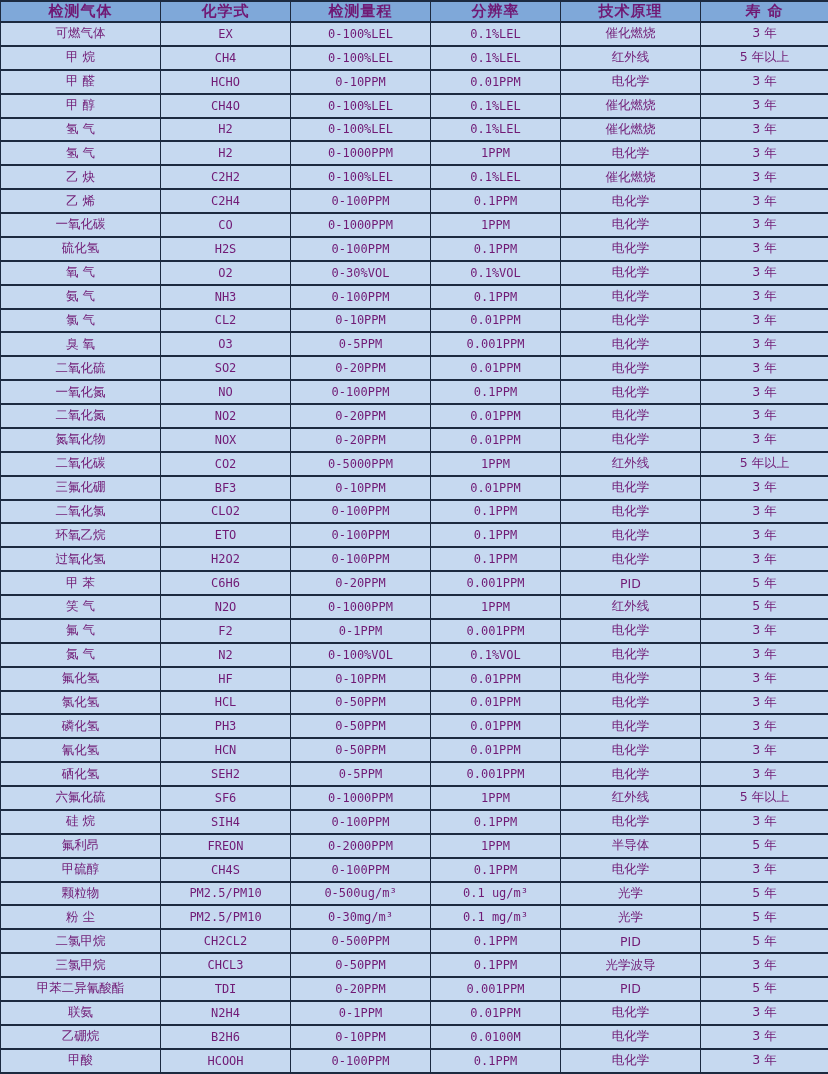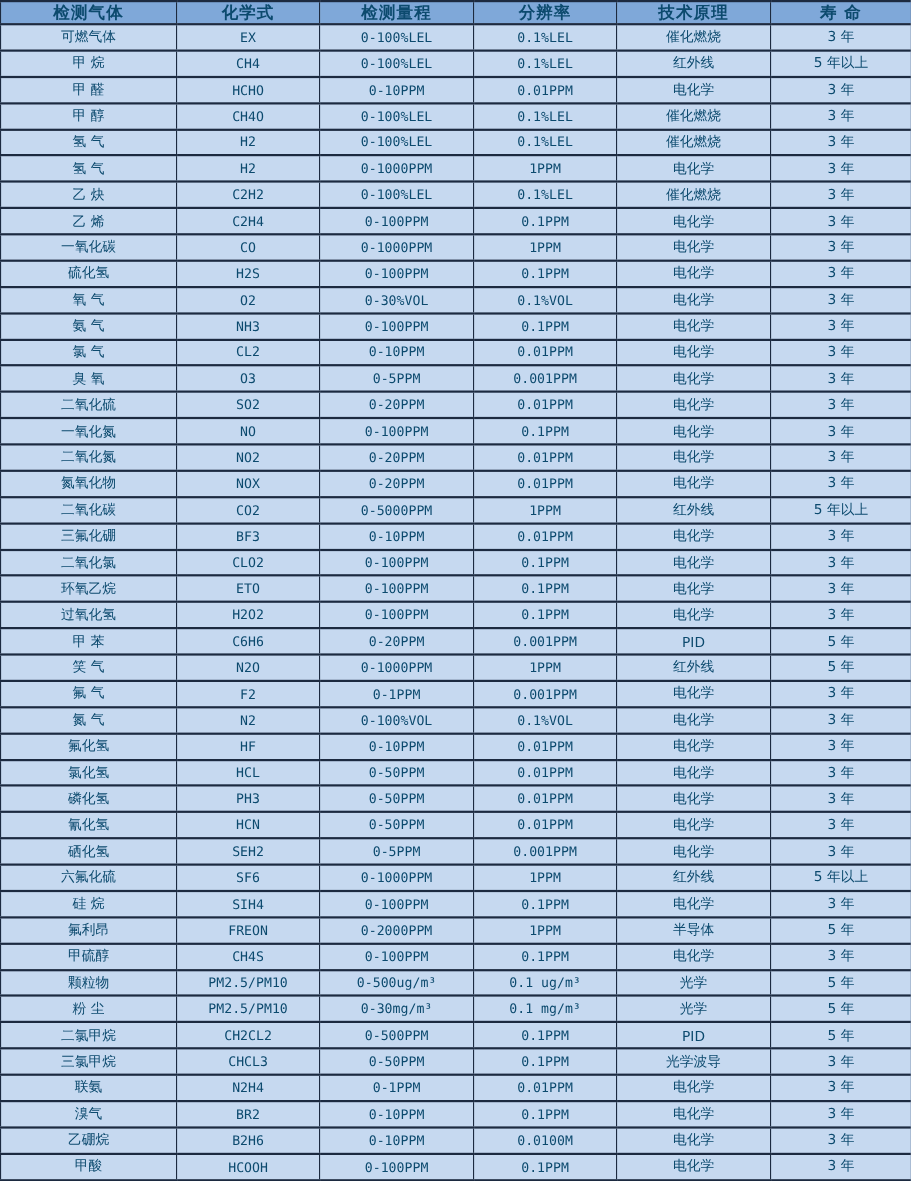--- a/index.html
+++ b/index.html
@@ -9,21 +9,21 @@
     height: 1074px;
     background: #c6d9f0;
     overflow: hidden;
   }
   table.spec-table {
     border-collapse: collapse;
     table-layout: fixed;
     width: 828px;
     height: 1074px;
     font-family: "DejaVu Sans", "Liberation Sans", sans-serif;
-    color: #0c4a6e;
+    color: #701a75;
     border-radius: 30px;
   }
   .spec-table th, .spec-table td {
     border: 1px solid #1c2a40;
     border-top-width: 2px;
     border-bottom-width: 2px;
     text-align: center;
     vertical-align: middle;
     padding: 0 2px;
     overflow: hidden;
@@ -384,32 +384,32 @@
       </tr>
       <tr>
         <td class="gas-cell">三氯甲烷</td>
         <td class="formula-cell">CHCL3</td>
         <td class="range-cell">0-50PPM</td>
         <td class="resolution-cell">0.1PPM</td>
         <td class="principle-cell">光学波导</td>
         <td class="lifespan-cell">3 年</td>
       </tr>
       <tr>
+        <td class="gas-cell">甲苯二异氰酸酯</td>
+        <td class="formula-cell">TDI</td>
+        <td class="range-cell">0-20PPM</td>
+        <td class="resolution-cell">0.001PPM</td>
+        <td class="principle-cell">PID</td>
+        <td class="lifespan-cell">5 年</td>
+      </tr>
+      <tr>
         <td class="gas-cell">联氨</td>
         <td class="formula-cell">N2H4</td>
         <td class="range-cell">0-1PPM</td>
         <td class="resolution-cell">0.01PPM</td>
-        <td class="principle-cell">电化学</td>
-        <td class="lifespan-cell">3 年</td>
-      </tr>
-      <tr>
-        <td class="gas-cell">溴气</td>
-        <td class="formula-cell">BR2</td>
-        <td class="range-cell">0-10PPM</td>
-        <td class="resolution-cell">0.1PPM</td>
         <td class="principle-cell">电化学</td>
         <td class="lifespan-cell">3 年</td>
       </tr>
       <tr>
         <td class="gas-cell">乙硼烷</td>
         <td class="formula-cell">B2H6</td>
         <td class="range-cell">0-10PPM</td>
         <td class="resolution-cell">0.0100M</td>
         <td class="principle-cell">电化学</td>
         <td class="lifespan-cell">3 年</td>

